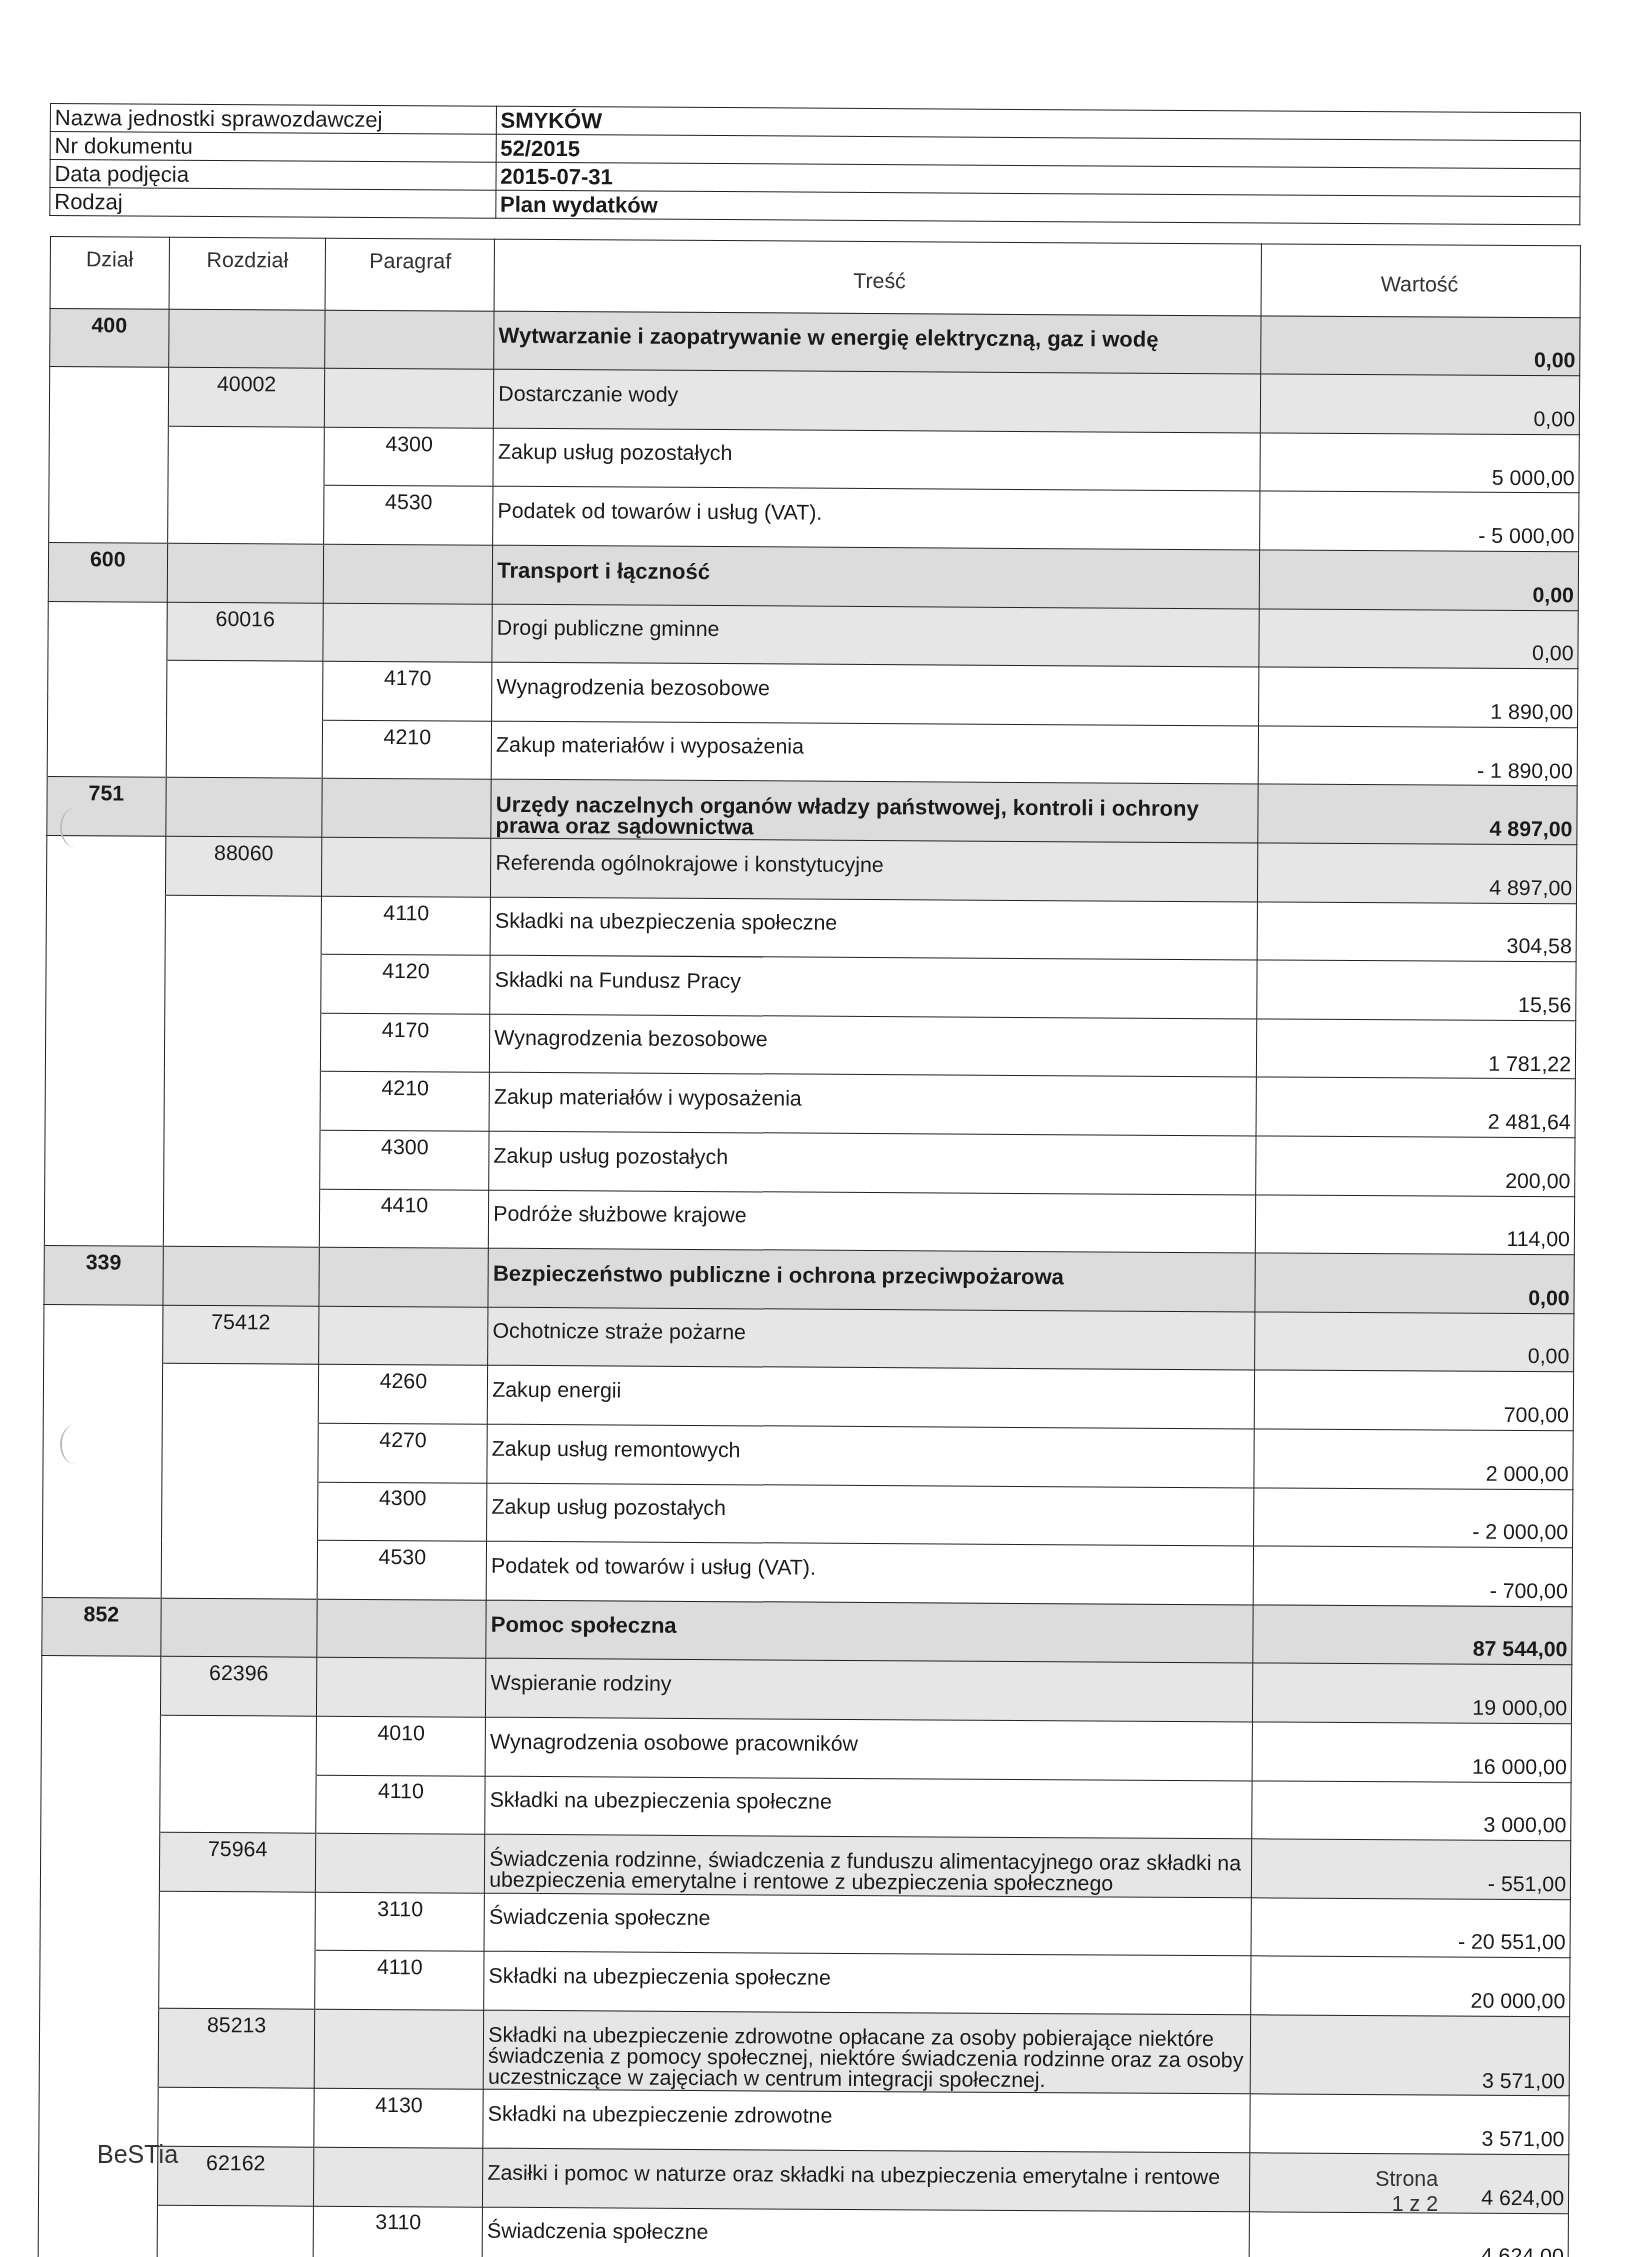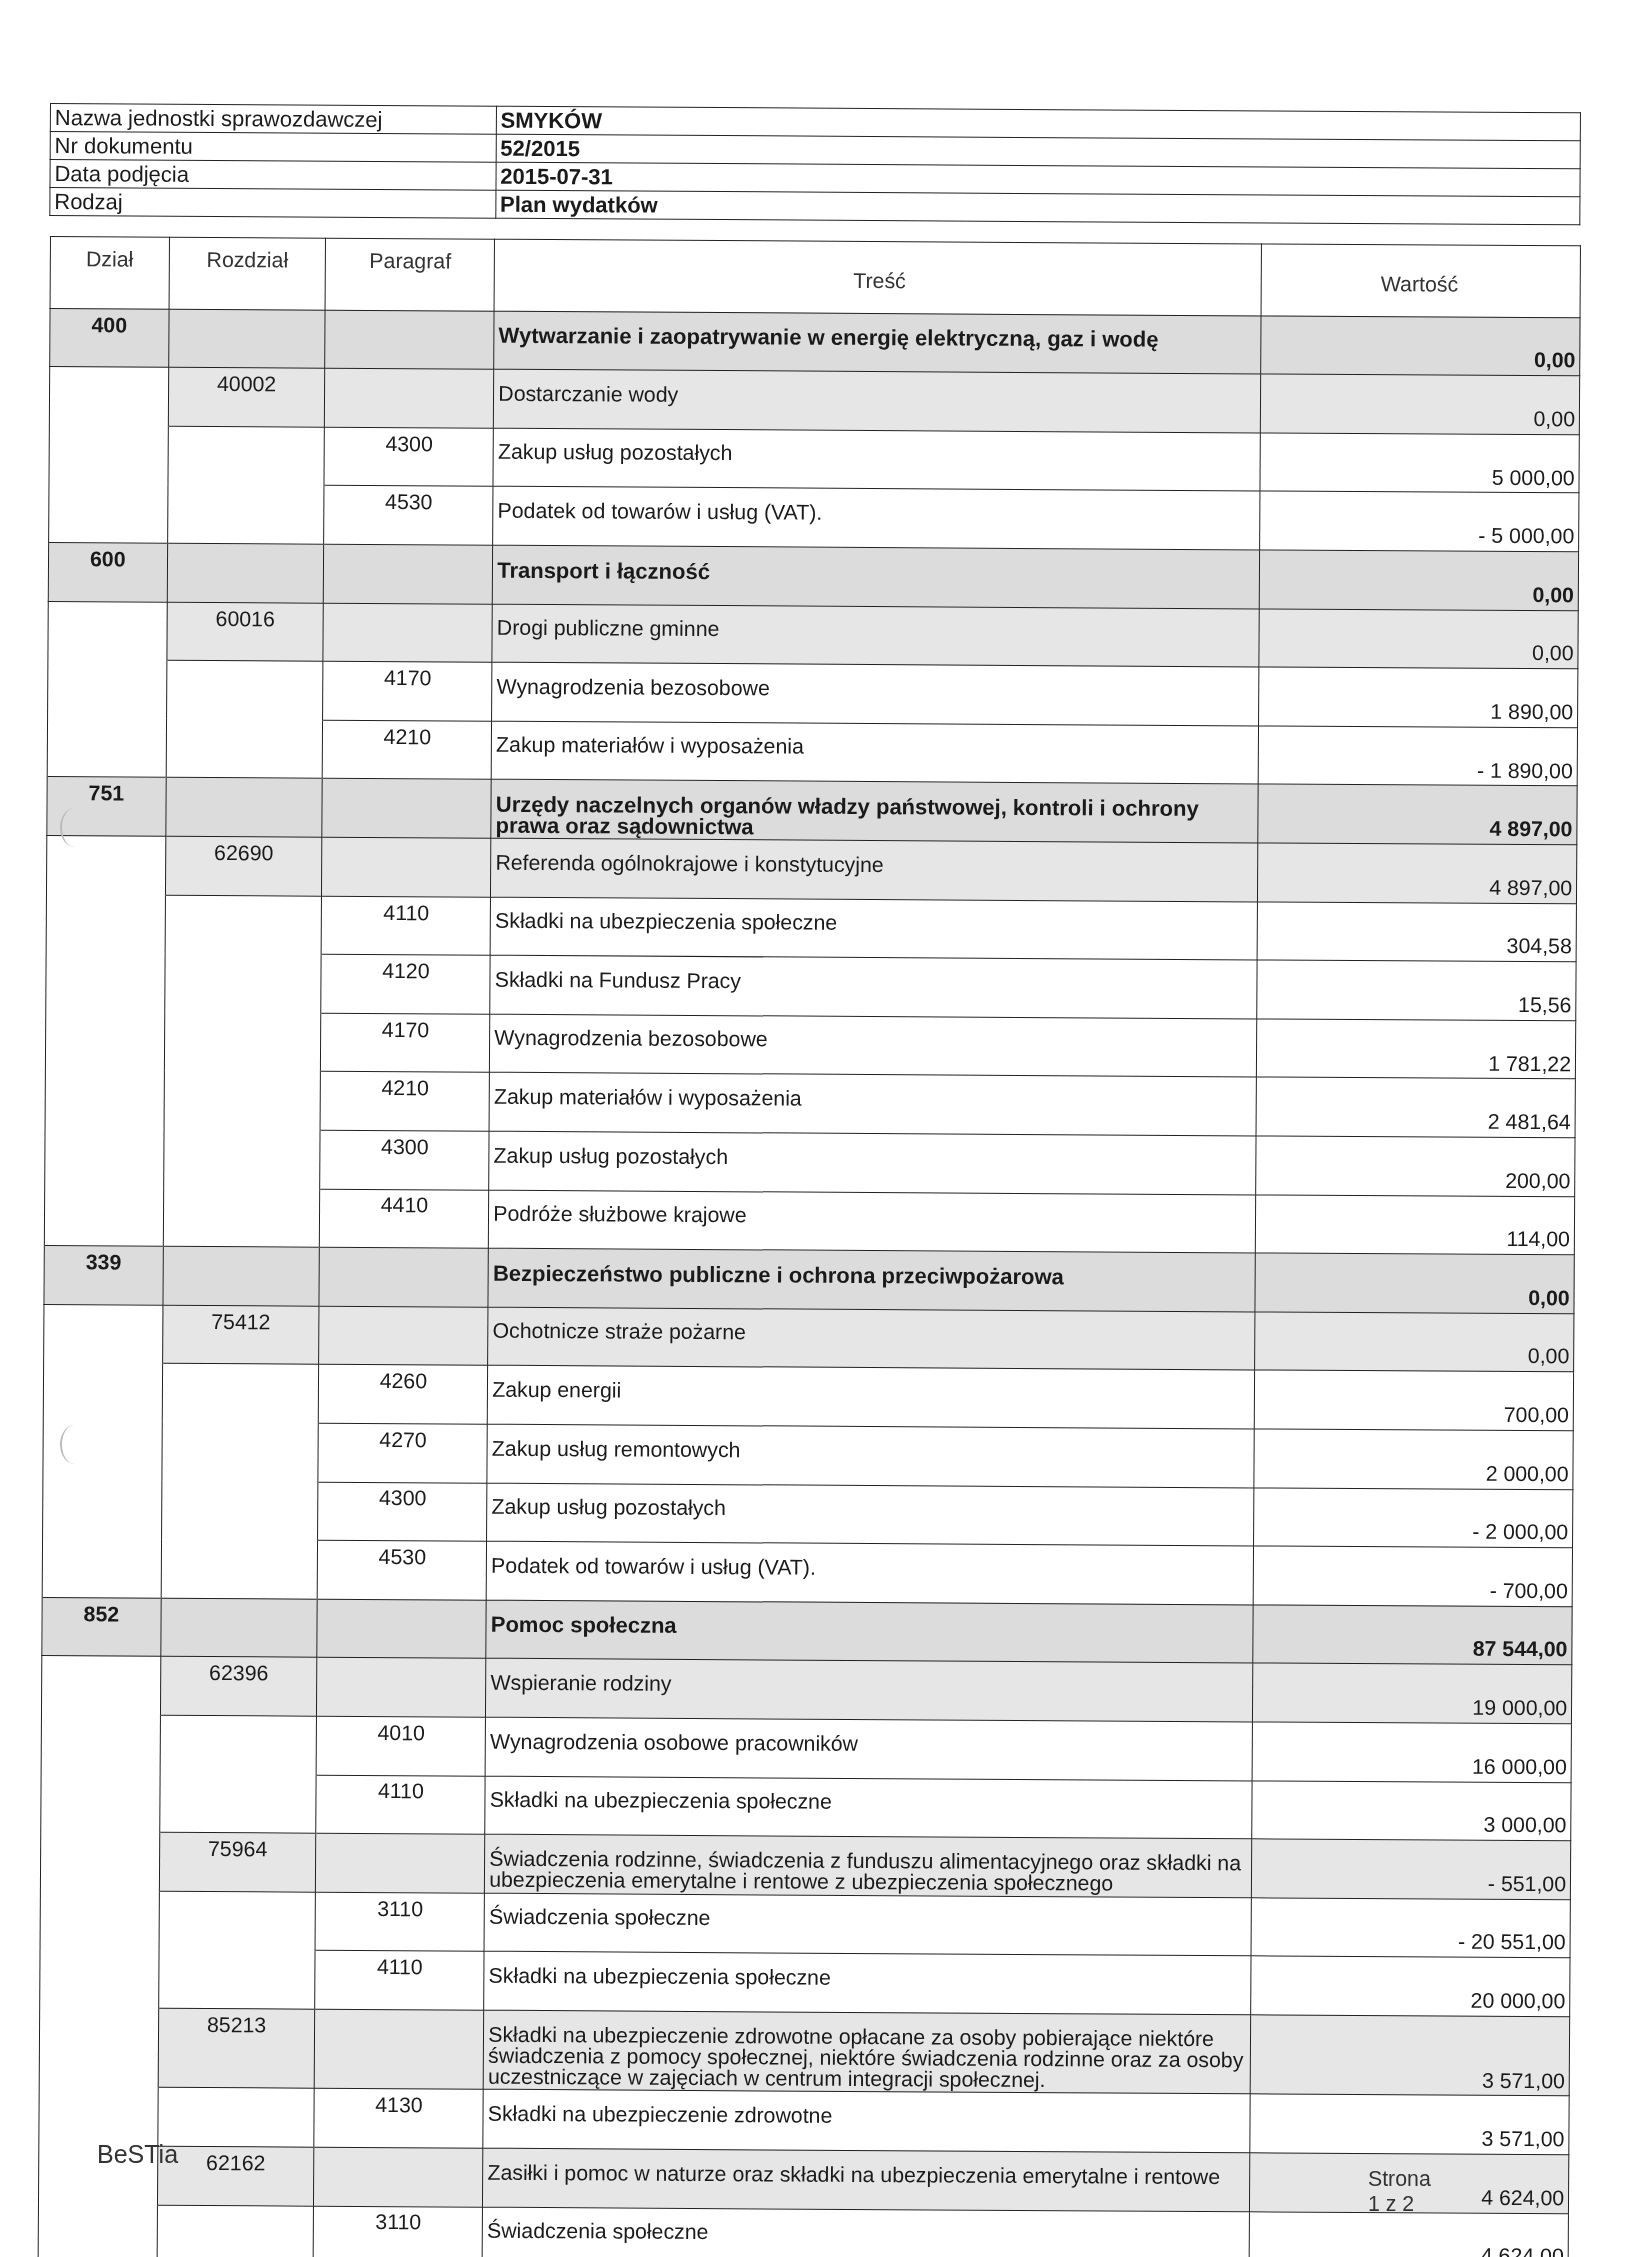--- a/index.html
+++ b/index.html
@@ -33,21 +33,21 @@
   .main td { height: 43px; padding-top: 3.9px; }
   .main td.c-tresc { padding-top: 13.6px; line-height: 21.3px; }
   .main td.c-wart { padding-bottom: 1.9px; }
   tr.dzial td { background: #dcdcdc; }
   tr.dzial td.c-dzial, tr.dzial td.c-tresc, tr.dzial td.c-wart { font-weight: bold; }
   tr.dzial td.c-tresc { font-size: 22px; }
   tr.rozd td.c-rozd, tr.rozd td.c-par, tr.rozd td.c-tresc, tr.rozd td.c-wart { background: #e6e6e6; }
   tr.par td.c-dzial, tr.par td.c-rozd { border-top: none; border-bottom: none; }
   tr.rozd td.c-dzial { border-top: none; border-bottom: none; }
   .footer-left { position: absolute; left: 97px; top: 2137px; font-size: 25px; color: #333; }
-  .footer-right { position: absolute; left: 1368px; top: 2164px; font-size: 21.3px; color: #333; }
+  .footer-right { position: absolute; left: 1368px; top: 2164px; font-size: 21.3px; color: #333; text-align: right; }
   .hole { position: absolute; width: 27px; height: 39px; border-radius: 50%;
           border-left: 2.9px solid #bbb; background: transparent; }
 </style>
 </head>
 <body>
 
 <div class="page">
 
   <table class="meta">
     <tbody id="meta-body">
@@ -139,21 +139,21 @@
         </tr>
         <tr class="dzial">
           <td class="c-dzial">751</td>
           <td class="c-rozd"></td>
           <td class="c-par"></td>
           <td class="c-tresc">Urzędy naczelnych organów władzy państwowej, kontroli i ochrony prawa oraz sądownictwa</td>
           <td class="c-wart">4 897,00</td>
         </tr>
         <tr class="rozd">
           <td class="c-dzial"></td>
-          <td class="c-rozd">62690</td>
+          <td class="c-rozd">88060</td>
           <td class="c-par"></td>
           <td class="c-tresc">Referenda ogólnokrajowe i konstytucyjne</td>
           <td class="c-wart">4 897,00</td>
         </tr>
         <tr class="par">
           <td class="c-dzial"></td>
           <td class="c-rozd"></td>
           <td class="c-par">4110</td>
           <td class="c-tresc">Składki na ubezpieczenia społeczne</td>
           <td class="c-wart">304,58</td>

